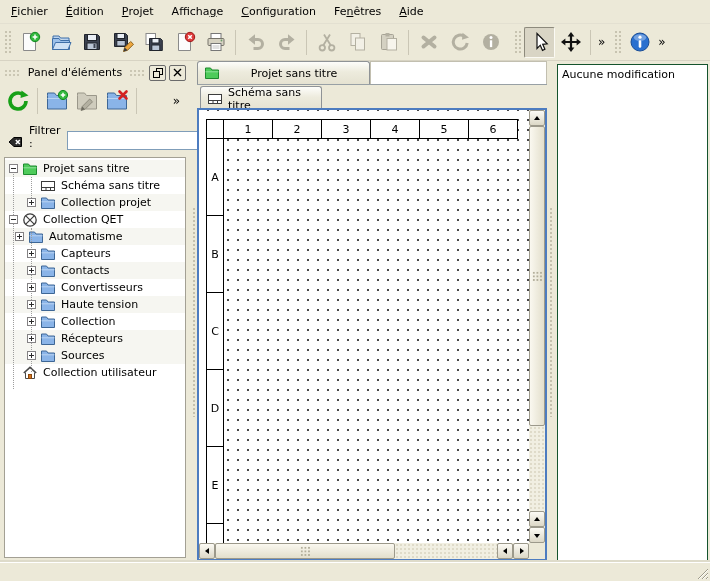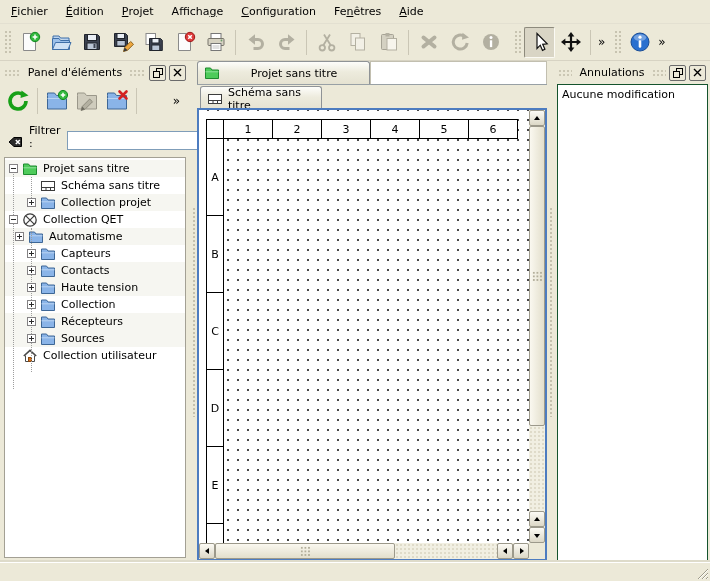--- a/index.html
+++ b/index.html
@@ -479,20 +479,30 @@
       </div>
       <div class="tree-row alt" style="padding-left: 22px;">
         <span class="exp plus"></span>
         <span class="tree-icon">
           <svg width="16" height="16" viewBox="0 0 16 16">
             <path d="M1.5 5V3h5l1.5 2H14.5V13.5H1.5Z" fill="#8ab4e8" stroke="#3e6796"></path>
             <path d="M1.5 6.8h13" stroke="#b9d3f2"></path>
           </svg>
         </span>
         <span class="tree-label">Contacts</span>
+      </div>
+      <div class="tree-row" style="padding-left: 22px;">
+        <span class="exp plus"></span>
+        <span class="tree-icon">
+          <svg width="16" height="16" viewBox="0 0 16 16">
+            <path d="M1.5 5V3h5l1.5 2H14.5V13.5H1.5Z" fill="#8ab4e8" stroke="#3e6796"></path>
+            <path d="M1.5 6.8h13" stroke="#b9d3f2"></path>
+          </svg>
+        </span>
+        <span class="tree-label">Convertisseurs</span>
       </div>
       <div class="tree-row alt" style="padding-left: 22px;">
         <span class="exp plus"></span>
         <span class="tree-icon">
           <svg width="16" height="16" viewBox="0 0 16 16">
             <path d="M1.5 5V3h5l1.5 2H14.5V13.5H1.5Z" fill="#8ab4e8" stroke="#3e6796"></path>
             <path d="M1.5 6.8h13" stroke="#b9d3f2"></path>
           </svg>
         </span>
         <span class="tree-label">Haute tension</span>
@@ -628,40 +638,20 @@
             <span class="tri-right"></span>
           </div>
       </div>
 
       <div class="corner"></div>
     </div>
   </div>
 </div>
 
 <div class="dock-right">
-  <div class="dock-header">
-    <div class="dock-tex"></div>
-    <div class="dock-title">Annulations</div>
-    <div class="dock-tex"></div>
-    <div class="dock-btn">
-      <span>
-          <svg width="10" height="10" viewBox="0 0 10 10">
-            <rect x="3.5" y="0.5" width="6" height="6" fill="#ece9d8" stroke="#000"></rect>
-            <rect x="0.5" y="3.5" width="6" height="6" fill="#ece9d8" stroke="#000"></rect>
-          </svg>
-        </span>
-      </div>
-    <div class="dock-btn">
-      <span>
-          <svg width="9" height="9" viewBox="0 0 9 9">
-            <path d="M1 1l7 7M8 1L1 8" stroke="#000" stroke-width="1.4"></path>
-          </svg>
-        </span>
-      </div>
-  </div>
   <div class="undo-list" id="undo-list">
       <div class="undo-item">Aucune modification</div>
     </div>
 </div>
 
 <div class="statusbar">
   <span class="sizegrip">
     <svg width="14" height="14" viewBox="0 0 14 14">
         <path d="M13 3L3 13M13 7L7 13M13 11L11 13" stroke="#9e9b8a"></path>
         <path d="M13 4L4 13M13 8L8 13M13 12L12 13" stroke="#fdfdf8"></path>

